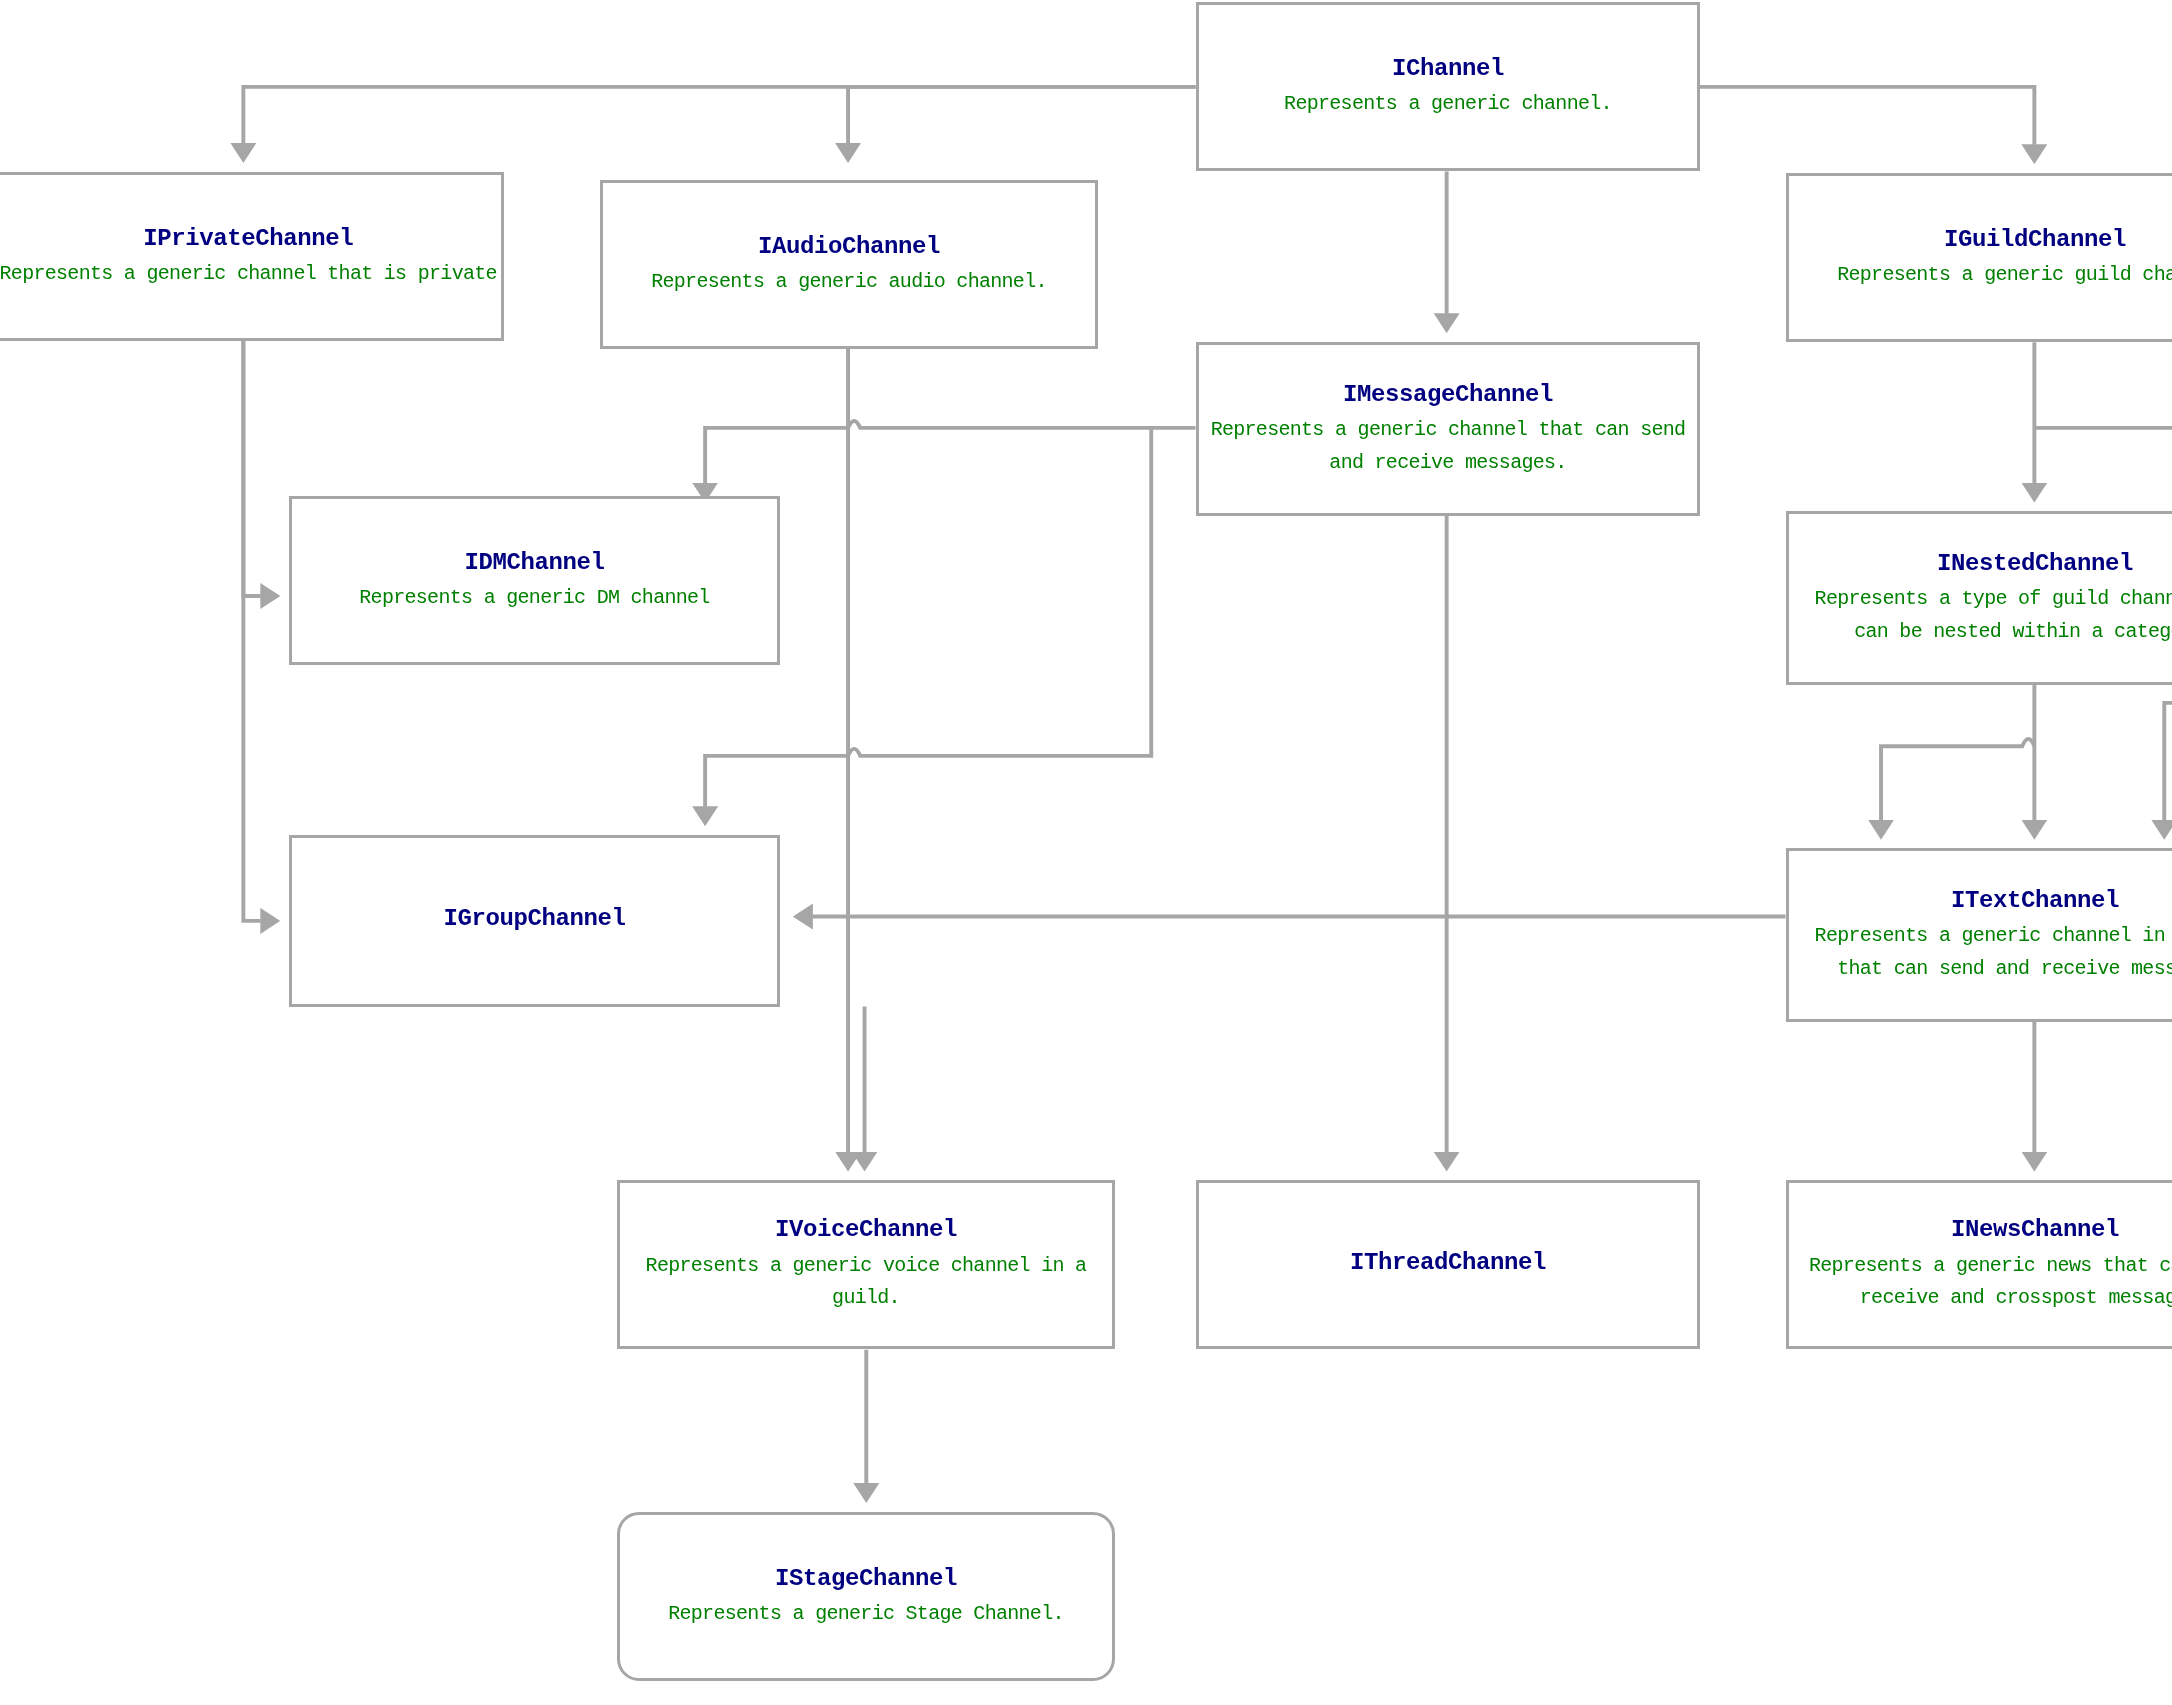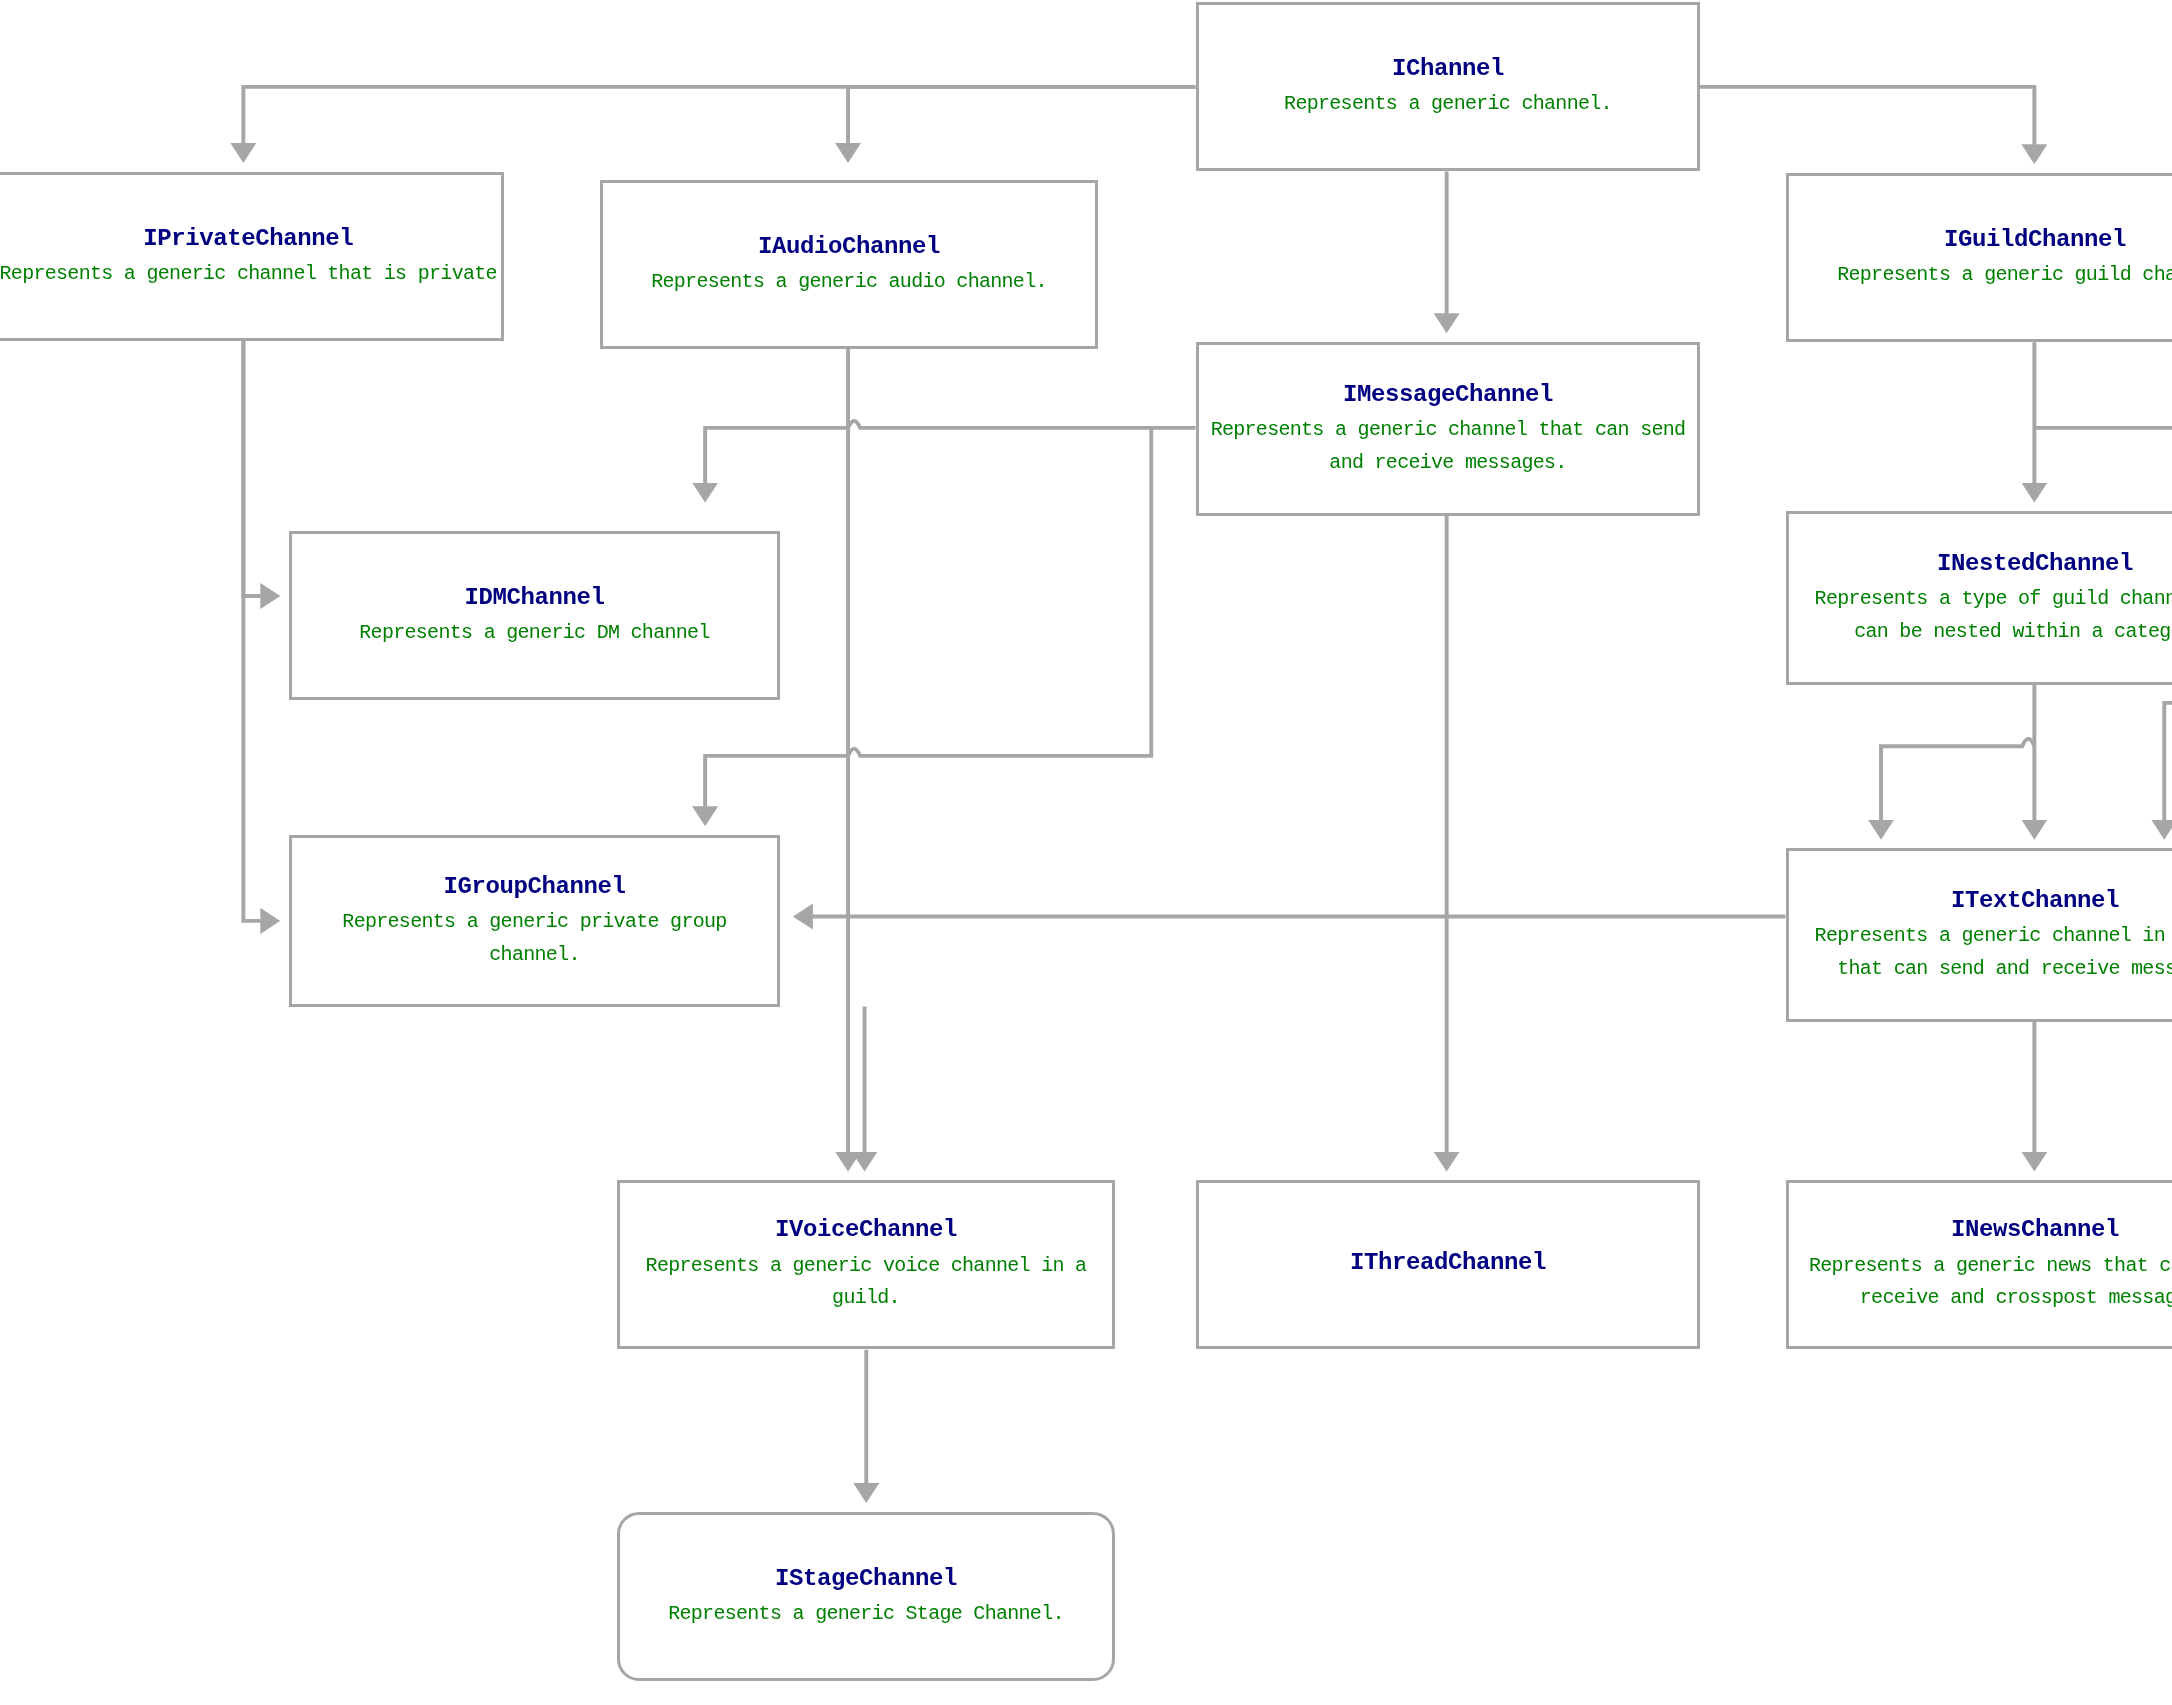--- a/index.html
+++ b/index.html
@@ -113,31 +113,30 @@
         <div class="desc">Represents a generic audio channel.</div>
       </div>
       <div class="node" style="left: 1786px; top: 173px; width: 498px; height: 169px;">
         <div class="title">IGuildChannel</div>
         <div class="desc">Represents a generic guild channel.</div>
       </div>
       <div class="node" style="left: 1196px; top: 342px; width: 504px; height: 174px;">
         <div class="title">IMessageChannel</div>
         <div class="desc">Represents a generic channel that can send and receive messages.</div>
       </div>
-      <div class="node" style="left: 289px; top: 531px; width: 491px; height: 169px;">
+      <div class="node" style="left: 289px; top: 496px; width: 491px; height: 169px;">
         <div class="title">IDMChannel</div>
         <div class="desc">Represents a generic DM channel</div>
       </div>
       <div class="node" style="left: 1786px; top: 511px; width: 498px; height: 174px;">
         <div class="title">INestedChannel</div>
         <div class="desc">Represents a type of guild channel that can be nested within a category.</div>
       </div>
       <div class="node" style="left: 289px; top: 835px; width: 491px; height: 172px;">
         <div class="title">IGroupChannel</div>
-        <div class="desc">Represents a generic private group channel.</div>
       </div>
       <div class="node" style="left: 1786px; top: 848px; width: 498px; height: 174px;">
         <div class="title">ITextChannel</div>
         <div class="desc">Represents a generic channel in a guild that can send and receive messages.</div>
       </div>
       <div class="node" style="left: 617px; top: 1180px; width: 498px; height: 169px;">
         <div class="title">IVoiceChannel</div>
         <div class="desc">Represents a generic voice channel in a guild.</div>
       </div>
       <div class="node" style="left: 1196px; top: 1180px; width: 504px; height: 169px;">

